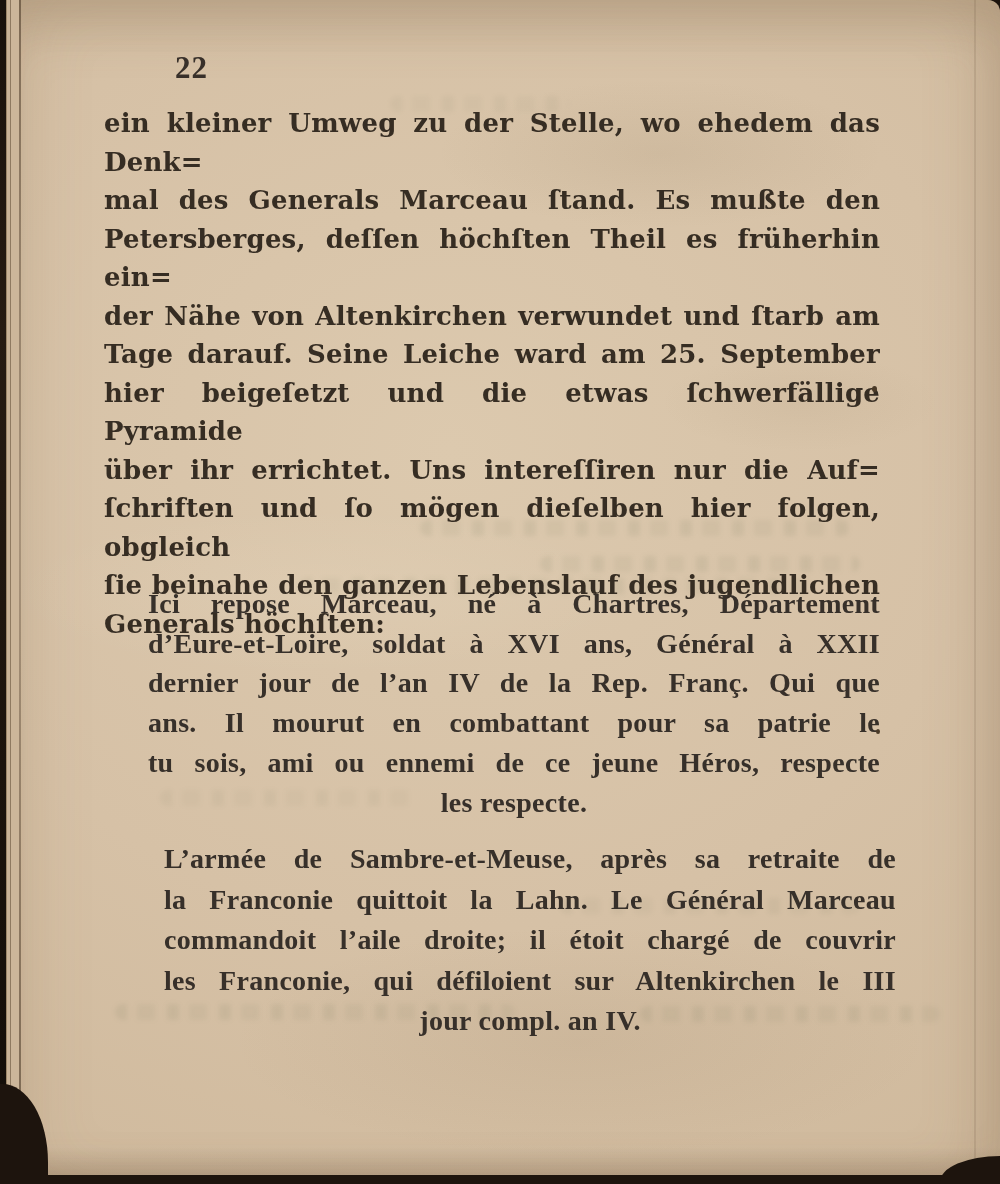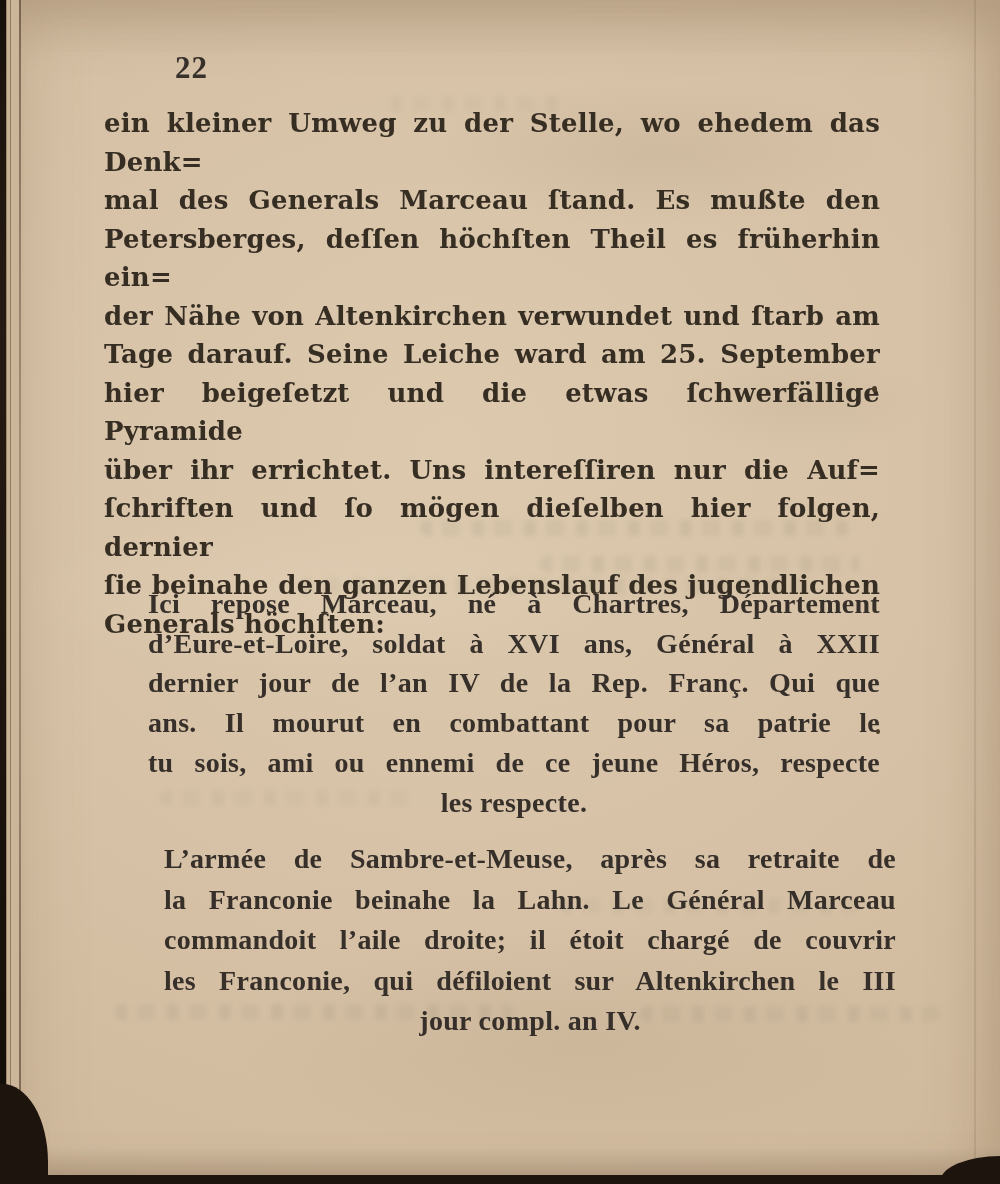--- a/index.html
+++ b/index.html
@@ -19,20 +19,21 @@
 
   
   .page{
     position:absolute;inset:0;
     background:
       radial-gradient(ellipse 120% 90% at 45% 38%, #dcc9ae 0%, var(--paper) 45%, #cfb99c 82%, #c9b295 100%);
     box-shadow:
       inset 0 28px 50px rgba(125,98,70,.22),
       inset -26px 0 55px rgba(135,108,78,.16),
       inset 40px 0 60px rgba(135,108,78,.10);
+    border-radius: 12px;
   }
   .texture{
     position:absolute;inset:0;pointer-events:none;
     background:
       radial-gradient(ellipse 32% 9% at 66% 13%, rgba(128,108,78,.10), transparent 70%),
       radial-gradient(ellipse 45% 10% at 32% 50%, rgba(255,246,226,.10), transparent 70%),
       radial-gradient(ellipse 50% 14% at 58% 88%, rgba(128,104,74,.09), transparent 70%),
       radial-gradient(ellipse 20% 6% at 80% 34%, rgba(128,108,78,.07), transparent 70%);
   }
 
@@ -119,37 +120,37 @@
     <div class="page-number">22</div>
 
     <div class="block german">
         <div class="line">ein kleiner Umweg zu der Stelle, wo ehedem das Denk=</div>
         <div class="line">mal des Generals Marceau ſtand. Es mußte den</div>
         <div class="line">Petersberges, deſſen höchſten Theil es früherhin ein=</div>
         <div class="line">der Nähe von Altenkirchen verwundet und ſtarb am</div>
         <div class="line">Tage darauf. Seine Leiche ward am 25. September</div>
         <div class="line">hier beigeſetzt und die etwas ſchwerfällige Pyramide</div>
         <div class="line">über ihr errichtet. Uns intereſſiren nur die Auf=</div>
-        <div class="line">ſchriften und ſo mögen dieſelben hier folgen, dernier</div>
+        <div class="line">ſchriften und ſo mögen dieſelben hier folgen, obgleich</div>
         <div class="line">ſie beinahe den ganzen Lebenslauf des jugendlichen</div>
         <div class="line">Generals höchſten:</div>
       </div>
 
     <div class="block french p1">
         <div class="line">Ici repose Marceau, né à Chartres, Département</div>
         <div class="line">d’Eure-et-Loire, soldat à XVI ans, Général à XXII</div>
         <div class="line">dernier jour de l’an IV de la Rep. Franç. Qui que</div>
         <div class="line">ans. Il mourut en combattant pour sa patrie le</div>
         <div class="line">tu sois, ami ou ennemi de ce jeune Héros, respecte</div>
         <div class="line">les respecte.</div>
       </div>
 
     <div class="block french p2">
         <div class="line">L’armée de Sambre-et-Meuse, après sa retraite de</div>
-        <div class="line">la Franconie beinahe la Lahn. Le Général Marceau</div>
+        <div class="line">la Franconie quittoit la Lahn. Le Général Marceau</div>
         <div class="line">commandoit l’aile droite; il étoit chargé de couvrir</div>
         <div class="line">les Franconie, qui défiloient sur Altenkirchen le III</div>
         <div class="line">jour compl. an IV.</div>
       </div>
 
     <div class="speck sp1"></div>
     <div class="speck sp2"></div>
 
     <div class="edge-left-black"></div>
     <div class="edge-left-pages"></div>

